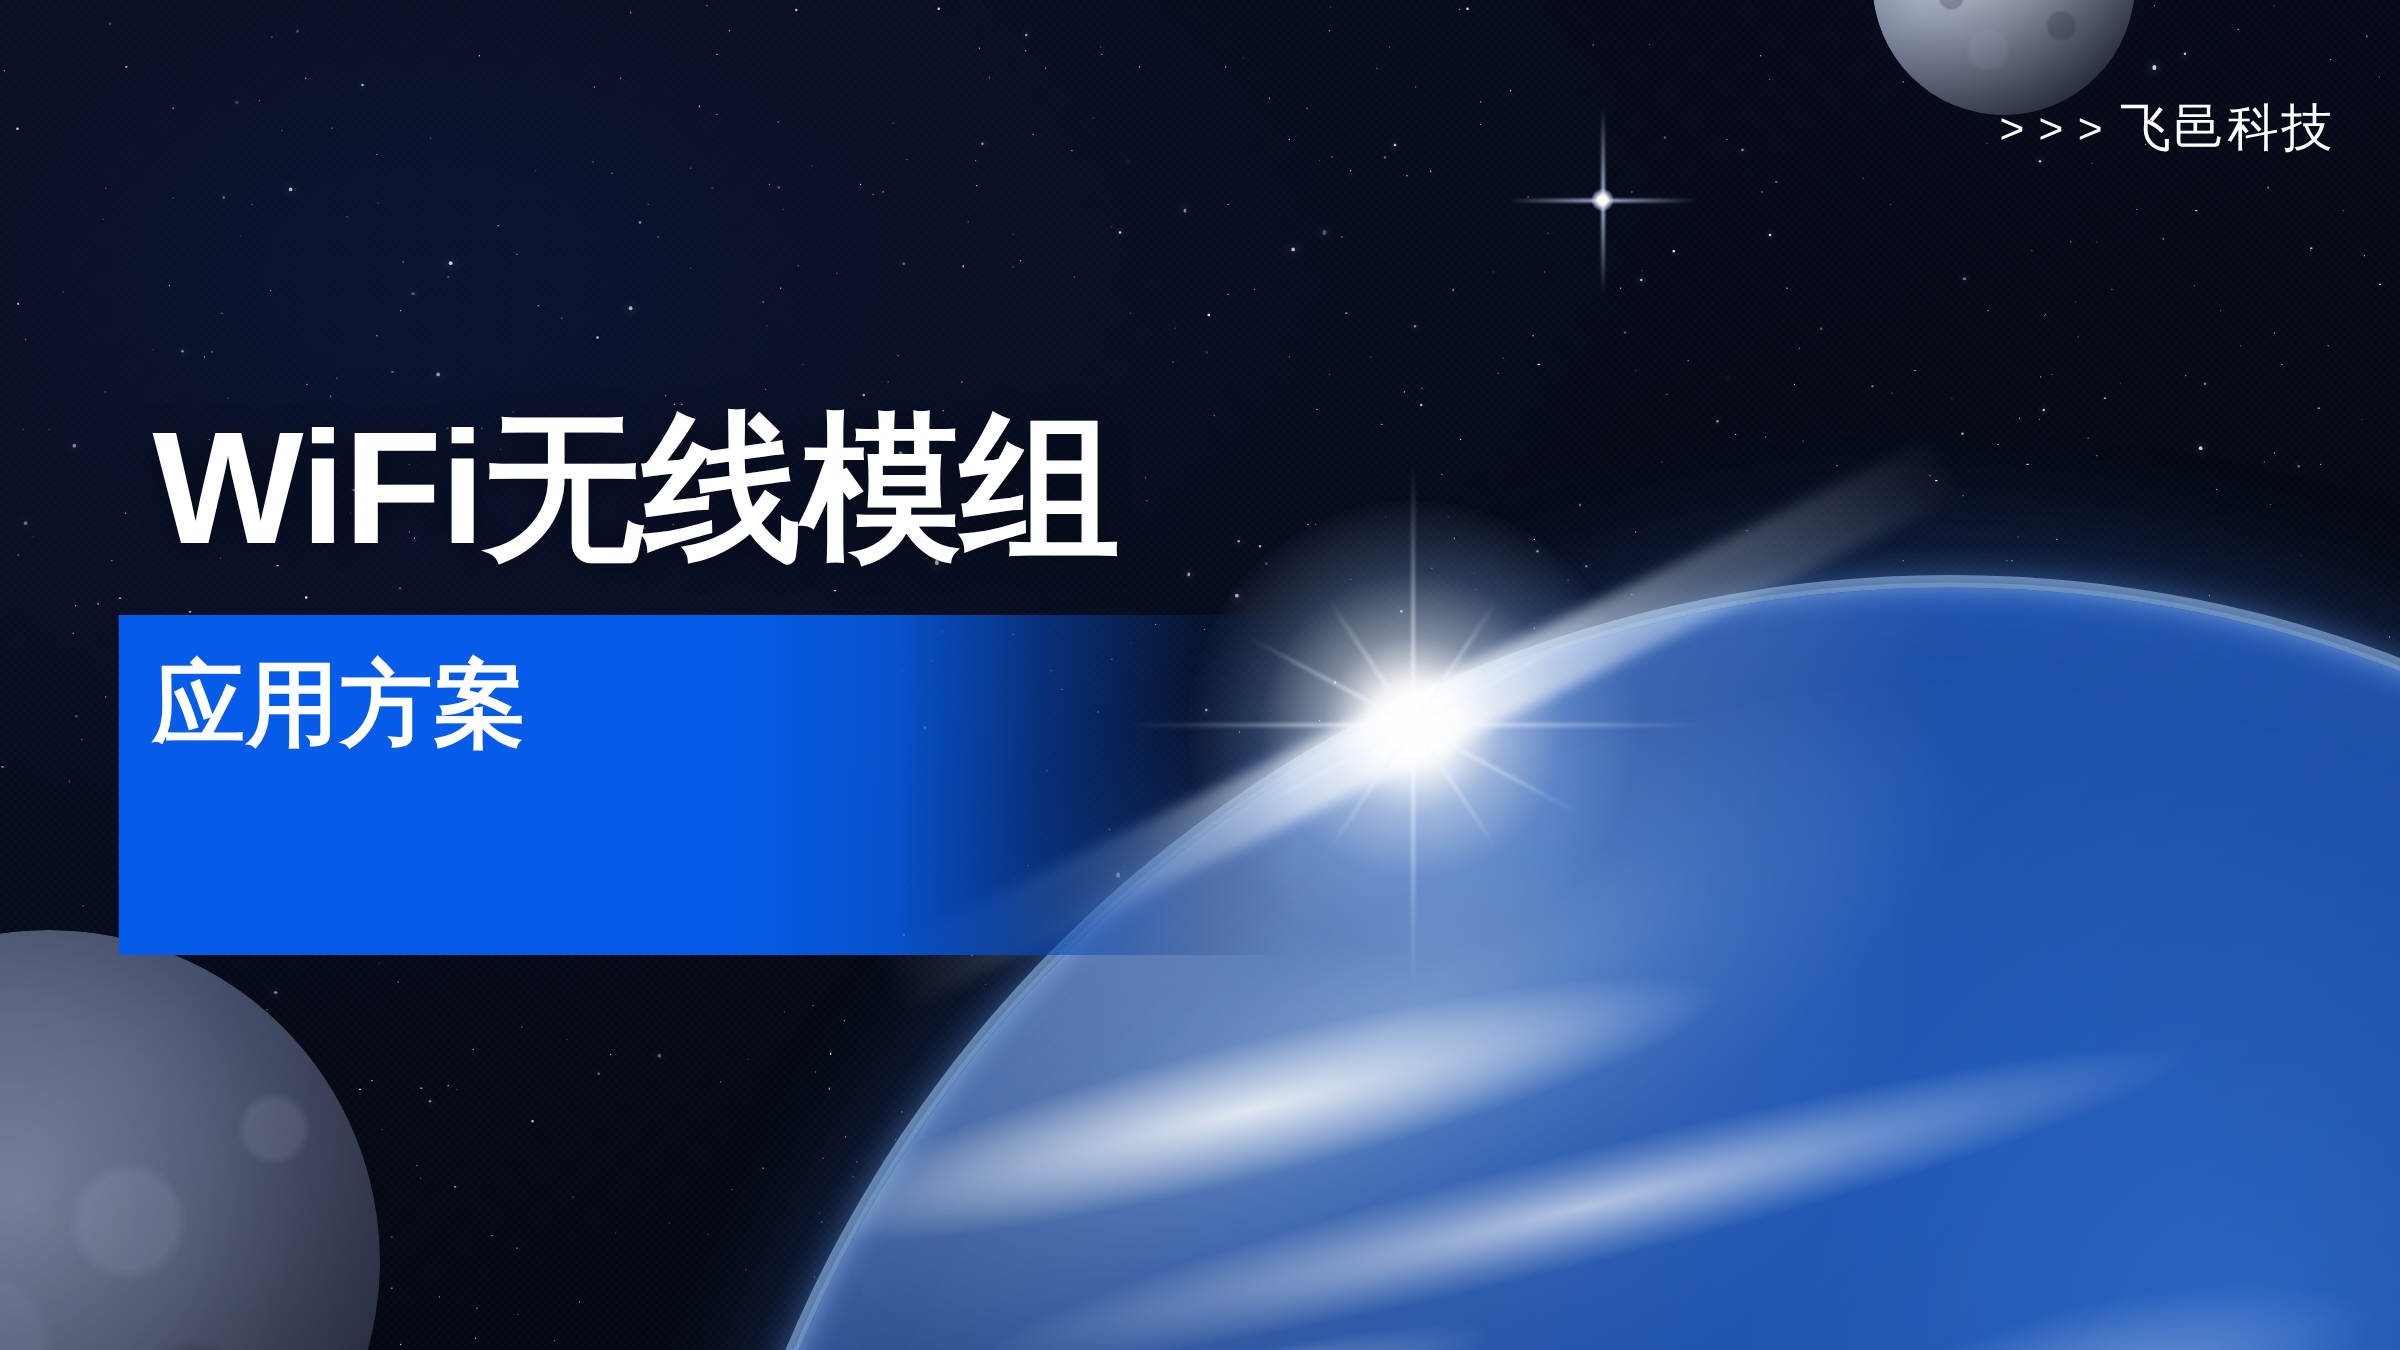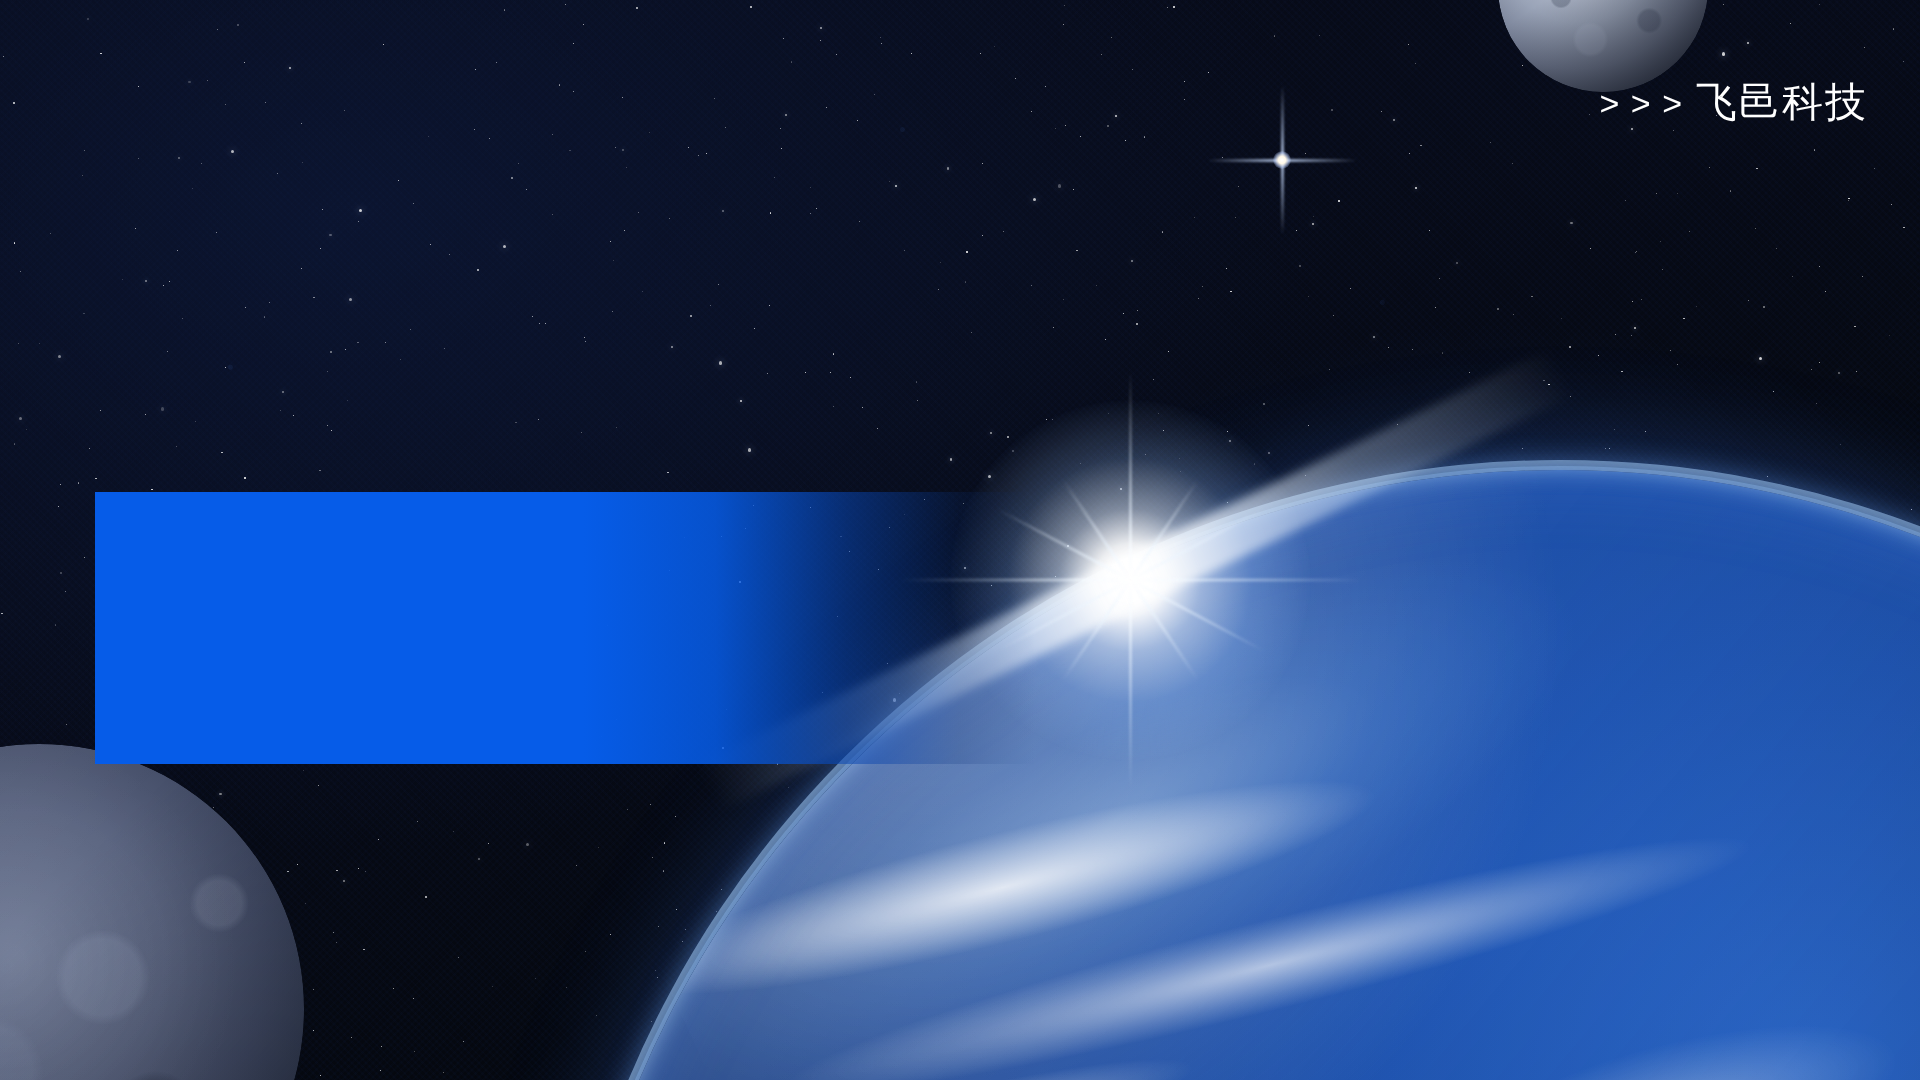--- a/index.html
+++ b/index.html
@@ -917,20 +917,22 @@
     <div class="shade"></div>
   </div>
 
   <div id="content">
 
     <div id="brand">
       <span class="chev">&gt;  &gt;  &gt;</span>
       <span class="brand-name">飞邑科技</span>
     </div>
 
+    <h1 id="headline">WiFi无线模组</h1>
 
     <div id="subtitle-panel"></div>
 
     <div id="subtitle-lines">
+      <span class="sub-line">应用方案</span>
     </div>
 
   </div>
 </div>
 
 </body></html>

